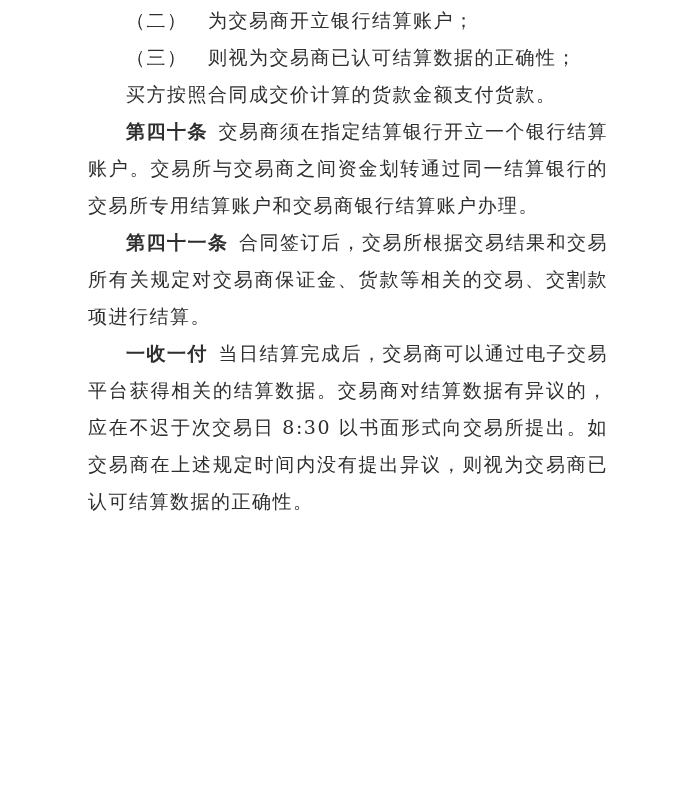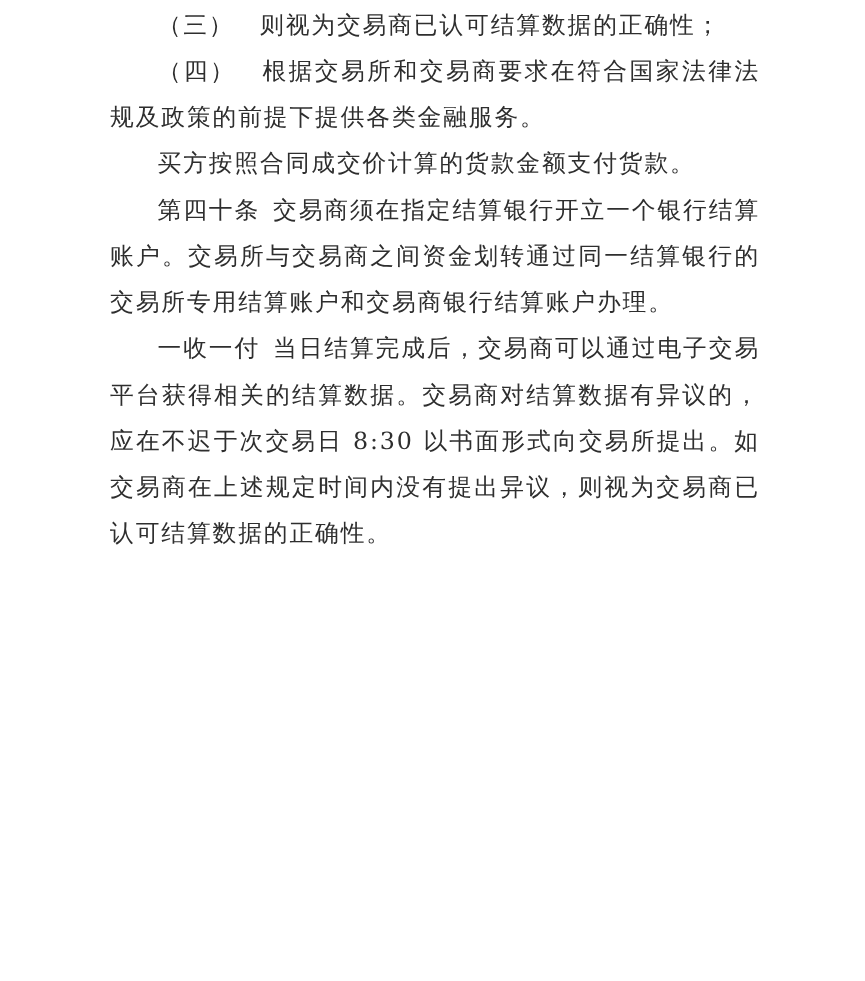--- a/index.html
+++ b/index.html
@@ -26,39 +26,40 @@
     line-height: 37px;
     letter-spacing: 1.5px;
     text-align: justify;
     text-justify: inter-character;
   }
   .para {
     margin: 0;
     text-indent: 2em;
   }
   .art {
-    font-weight: normal;
+    font-weight: bold;
     margin-right: 0.55em;
     letter-spacing: 1.5px;
   }
 </style>
 </head>
 <body>
 
 <div class="page">
   <div class="doc-body">
 
+    <p class="para"><span>（二）　为交易商开立银行结算账户；</span></p>
 
     <p class="para"><span>（三）　则视为交易商已认可结算数据的正确性；</span></p>
 
-    <p class="para"><span>（四）　根据交易所和交易商要求在符合国家法律法规及政策的前提下提供各类金融服务。</span></p>
 
     <p class="para"><span>买方按照合同成交价计算的货款金额支付货款。</span></p>
 
     <p class="para"><b class="art">第四十条</b><span>交易商须在指定结算银行开立一个银行结算账户。交易所与交易商之间资金划转通过同一结算银行的交易所专用结算账户和交易商银行结算账户办理。</span></p>
 
+    <p class="para"><b class="art">第四十一条</b><span>合同签订后，交易所根据交易结果和交易所有关规定对交易商保证金、货款等相关的交易、交割款项进行结算。</span></p>
 
 
 
     <p class="para"><b class="art">一收一付</b><span>当日结算完成后，交易商可以通过电子交易平台获得相关的结算数据。交易商对结算数据有异议的，应在不迟于次交易日 8:30 以书面形式向交易所提出。如交易商在上述规定时间内没有提出异议，则视为交易商已认可结算数据的正确性。</span></p>
 
   </div>
 </div>
 
 </body></html>

